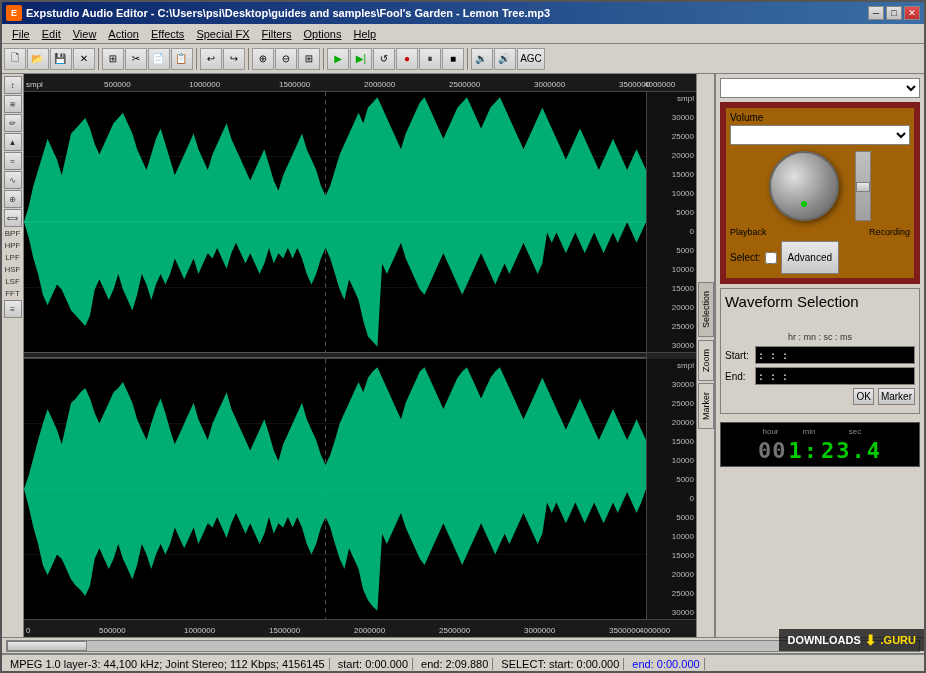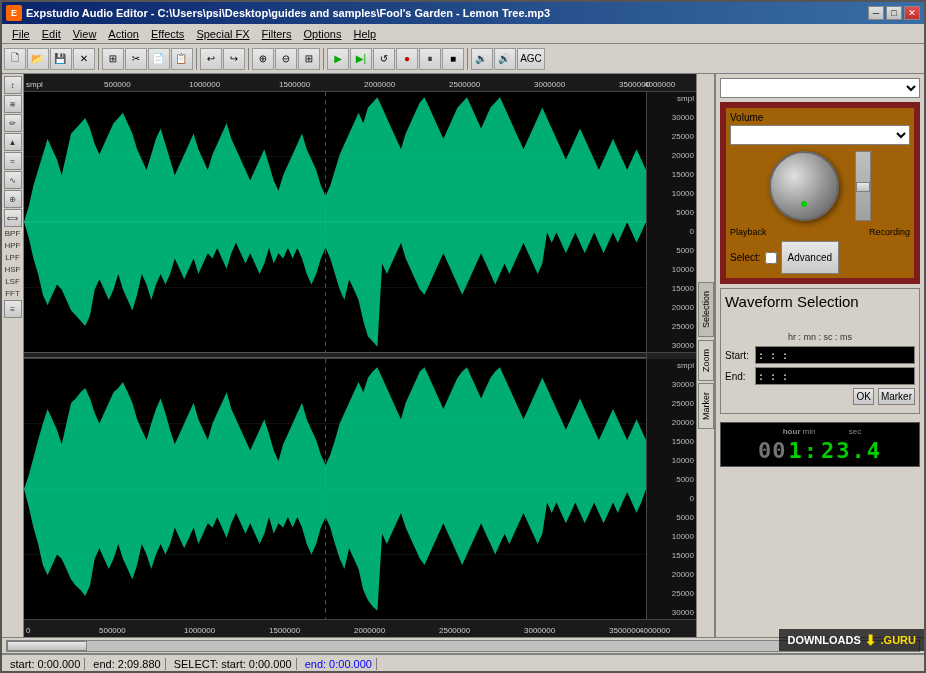--- a/index.html
+++ b/index.html
@@ -630,41 +630,42 @@
           <input type="text" class="wf-input" value=": : :" style="">
         </div>
         <div style="display:flex; gap:4px; margin-bottom:4px; justify-content:flex-end;">
           <button class="wf-btn">OK</button>
           <button class="wf-btn">Marker</button>
         </div>
       </div>
 
       <div class="time-display">
         <div style="display:flex; gap:2px; justify-content:center; font-size:8px; color:#888; margin-bottom:2px;">
-          <span style="width:38px; text-align:right;font-weight:bold;">hour</span>
+          <span style="width:38px; text-align:left;">hour</span>
           <span style="width:28px; text-align:left;">min</span>
           <span style="width:45px; text-align:center;">sec</span>
         </div>
         <div style="display:flex; gap:2px; align-items:center; justify-content:center;">
           <span class="time-digit" style="font-size:22px; color:#737373; font-family:monospace; letter-spacing:1px;">00</span>
           <span class="time-digit" style="font-size:22px; color:#00cc00; font-family:monospace;">1:</span>
           <span class="time-digit" style="font-size:22px; color:#00cc00; font-family:monospace;">23.4</span>
         </div>
       </div>
 
     </div>
   </div>
 
   <div class="bottom-scrollbar">
     <div style="position:absolute; left:4px; top:2px; right:4px; height:12px; background:#c0c0c0; border:1px solid #808080;">
       <div style="position:absolute; left:0; width:80px; height:10px; background:linear-gradient(to bottom,#e8e8e8,#c0c0c0); border:1px solid #808080; top:0;"></div>
     </div>
   </div>
 
   <div class="status-bar">
+    <span class="status-segment">MPEG 1.0 layer-3: 44,100 kHz; Joint Stereo; 112 Kbps; 4156145</span>
     <span class="status-segment">start: 0:00.000</span>
     <span class="status-segment">end: 2:09.880</span>
     <span class="status-segment">SELECT: start: 0:00.000</span>
     <span class="status-segment" style="color:#0000ff;">end: 0:00.000</span>
   </div>
 
   <div class="watermark">
     <span>DOWNLOADS</span>
     <span style="color:#ffdd00; font-size:14px;">⬇</span>
     <span style="color:#ffdd00;">.GURU</span>

